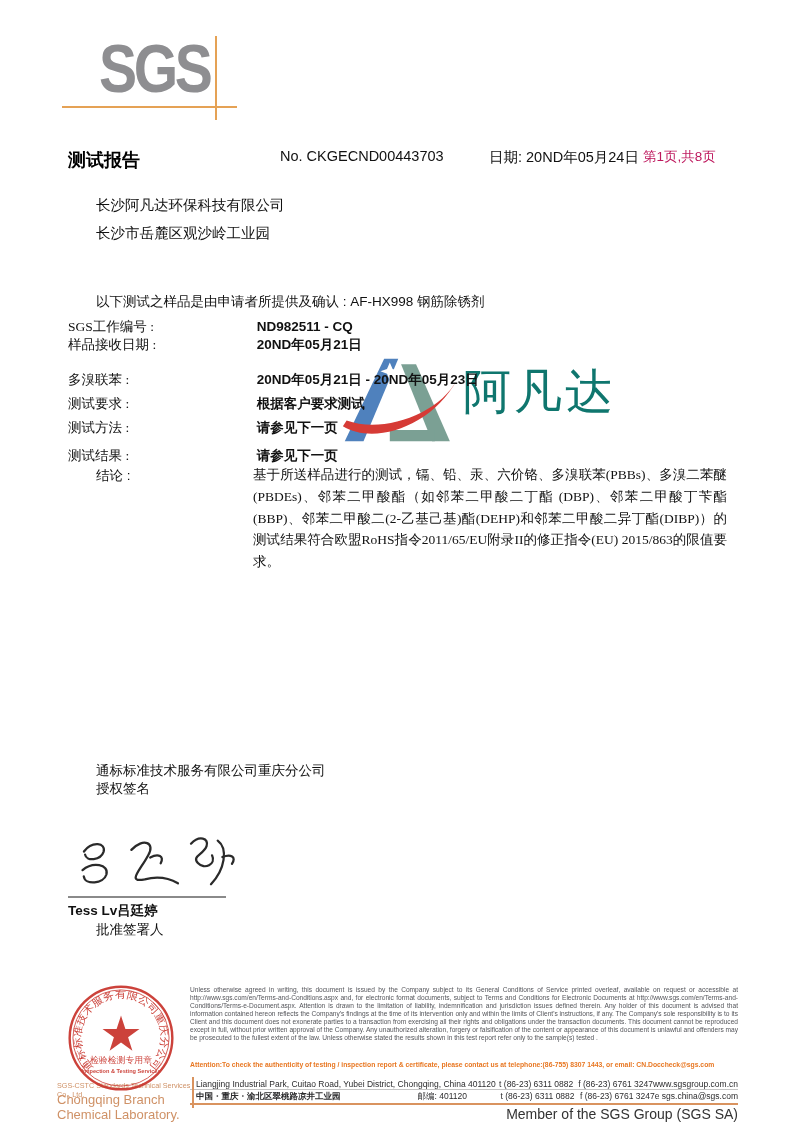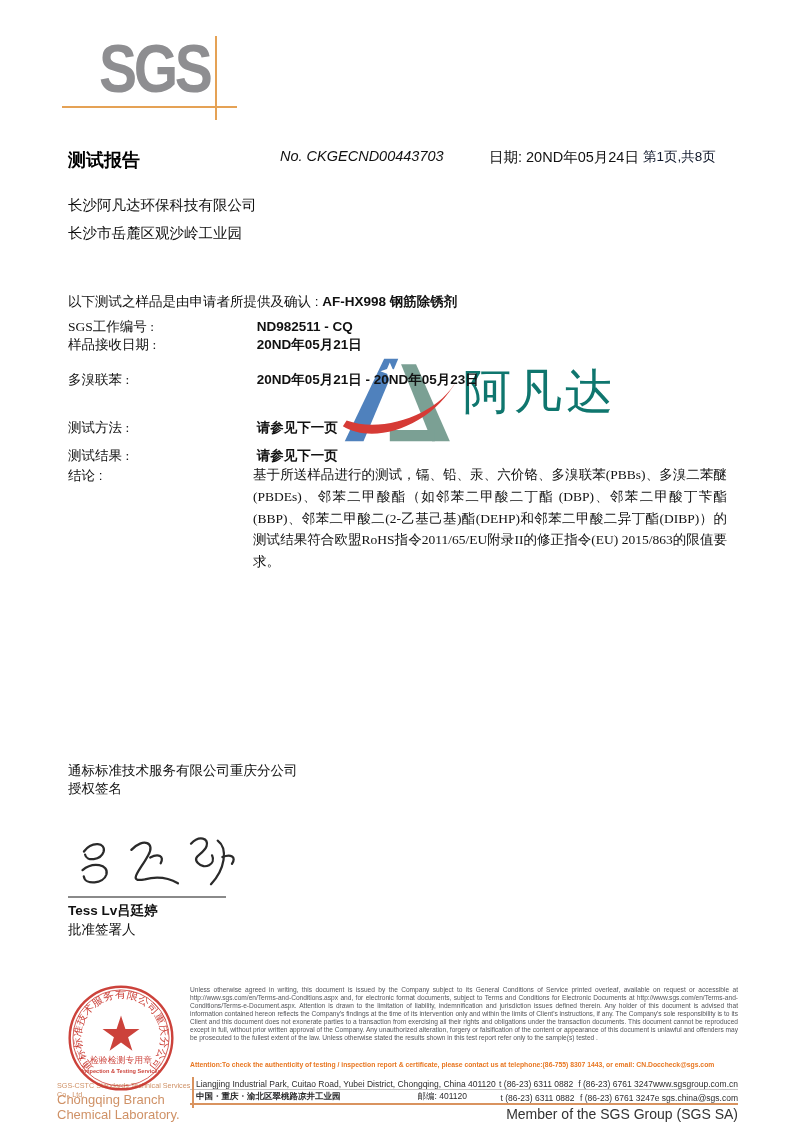--- a/index.html
+++ b/index.html
@@ -9,33 +9,33 @@
   
   .sgs-logo-text{position:absolute;left:99px;top:34px;font-size:68px;font-weight:bold;
         color:#8e8e91;letter-spacing:-4px;transform:scaleX(.84);transform-origin:left top;
         line-height:1;font-family:"Liberation Sans",sans-serif;}
   .logo-hline{position:absolute;left:62px;top:106px;width:175px;height:2px;background:#e5a255;}
   .logo-vline{position:absolute;left:215px;top:36px;width:2px;height:84px;background:#e5a255;}
 
   
   .title-row{position:absolute;left:68px;top:148px;width:670px;display:flex;align-items:baseline;text-align:center;}
   .report-title{font-size:18px;font-weight:bold;color:#000;}
-  .report-no{position:absolute;left:212px;font-size:14.5px;color:#111;font-style:italic;}
+  .report-no{position:absolute;left:212px;font-size:14.5px;color:#111;}
   .report-date{position:absolute;left:421px;font-size:14.5px;color:#111;}
-  .report-pages{position:absolute;left:575px;font-size:13.5px;color:#0f172a;}
+  .report-pages{position:absolute;left:575px;font-size:13.5px;color:#be185d;}
 
-  .serif{font-family:Liberation Sans, sans-serif;}
+  .serif{font-family:Liberation Sans, sans-serif;margin-left:28px;}
 
   
   .client-name{position:absolute;left:68px;top:196px;font-size:14.5px;}
   .client-address{position:absolute;left:68px;top:224px;font-size:14.5px;}
 
   
   .sample-line{position:absolute;left:68px;top:293px;font-size:13.5px;}
-  .sample-name{font-family:"Liberation Sans",sans-serif;font-weight:bold;}
+  .sample-name{font-family:"Liberation Sans",sans-serif;font-weight:normal;}
   .info-row{position:absolute;left:68px;font-size:13.5px;white-space:nowrap;}
   .info-label{display:inline-block;width:185px;font-family:"Liberation Serif",serif;}
   .info-value{font-weight:bold;font-family:"Liberation Sans",sans-serif;text-align:right;}
   .conclusion-label{position:absolute;left:68px;top:467px;font-size:13.5px;}
   .conclusion-text{position:absolute;left:253px;top:464px;width:474px;font-size:13.5px;
         line-height:21.8px;text-align:justify;font-family:"Liberation Serif",serif;}
 
   
   .watermark{position:absolute;left:341px;top:350px;width:320px;height:98px;z-index:0;}
   .wm-mark{position:absolute;left:0;top:2px;}
@@ -53,21 +53,21 @@
 
   
   .stamp{position:absolute;left:65px;top:982px;z-index:2;opacity:.92;}
   .branch-1{position:absolute;left:57px;top:1081px;font-size:7.2px;color:#cf9166;width:135px;}
   .branch-2{position:absolute;left:57px;top:1092px;font-size:13px;color:#cf9166;width:135px;}
   .disclaimer{position:absolute;left:190px;top:986px;width:548px;font-size:6.6px;
         line-height:8.05px;color:#54555a;text-align:justify;}
   .attention{position:absolute;left:190px;top:1061px;width:548px;font-size:6.8px;
         line-height:7.6px;color:#e87722;font-weight:bold;}
   .addr-row{position:absolute;left:196px;width:542px;display:flex;font-size:8.5px;color:#2c2c2e;
-        align-items:flex-end;white-space:nowrap;}
+        align-items:flex-start;white-space:nowrap;}
   .addr-row-en{top:1079px;}
   .addr-row-cn{top:1091px;font-weight:bold;}
   .addr-row-cn .addr-tel,.addr-row-cn .addr-fax,.addr-row-cn .addr-web{font-weight:normal;}
   .addr-main{width:259px;}
   .addr-post{width:97px;font-weight:normal;}
   .addr-row-en .addr-main{width:356px;font-weight:normal;}
   .addr-tel{width:93px;}
   .addr-fax{width:85px;}
   .addr-sep{position:absolute;left:190px;top:1089px;width:548px;height:1px;background:#c4c4c4;}
   .foot-vline{position:absolute;left:192px;top:1077px;width:2px;height:31px;background:#d9935f;}
@@ -113,20 +113,24 @@
     <span class="info-label">SGS工作编号 :</span>
     <span class="info-value">ND982511 - CQ</span>
   </div>
   <div class="info-row above" style="top:336px">
     <span class="info-label">样品接收日期 :</span>
     <span class="info-value">20ND年05月21日</span>
   </div>
   <div class="info-row above" style="top:371px">
     <span class="info-label">多溴联苯 :</span>
     <span class="info-value">20ND年05月21日 - 20ND年05月23日</span>
+  </div>
+  <div class="info-row above" style="top:395px">
+    <span class="info-label">测试要求 :</span>
+    <span class="info-value">根据客户要求测试</span>
   </div>
   <div class="info-row above" style="top:419px">
     <span class="info-label">测试方法 :</span>
     <span class="info-value">请参见下一页</span>
   </div>
   <div class="info-row above" style="top:447px">
     <span class="info-label">测试结果 :</span>
     <span class="info-value">请参见下一页</span>
   </div>
 

